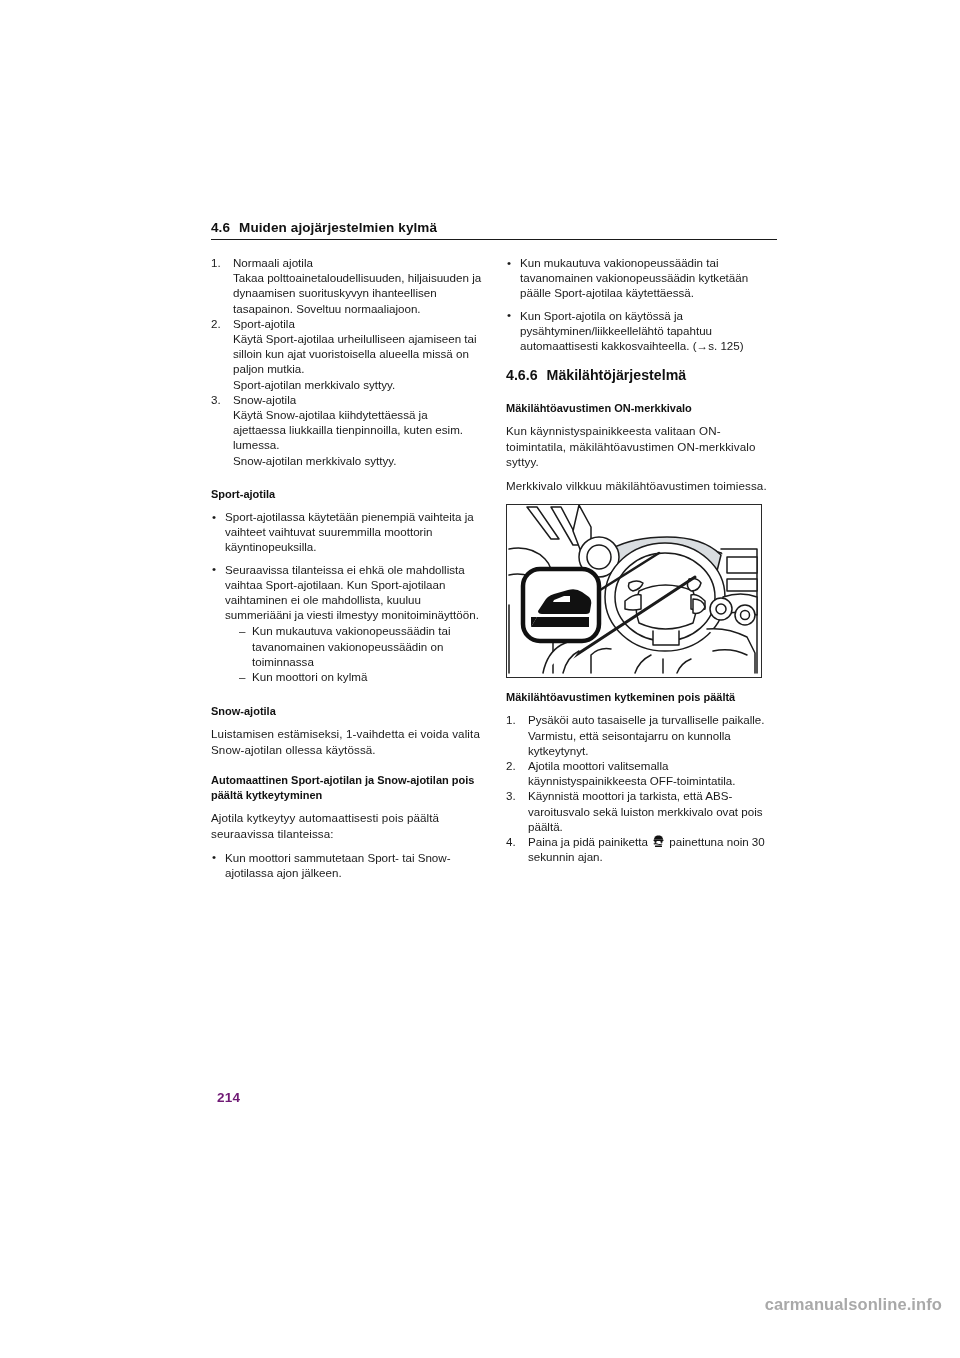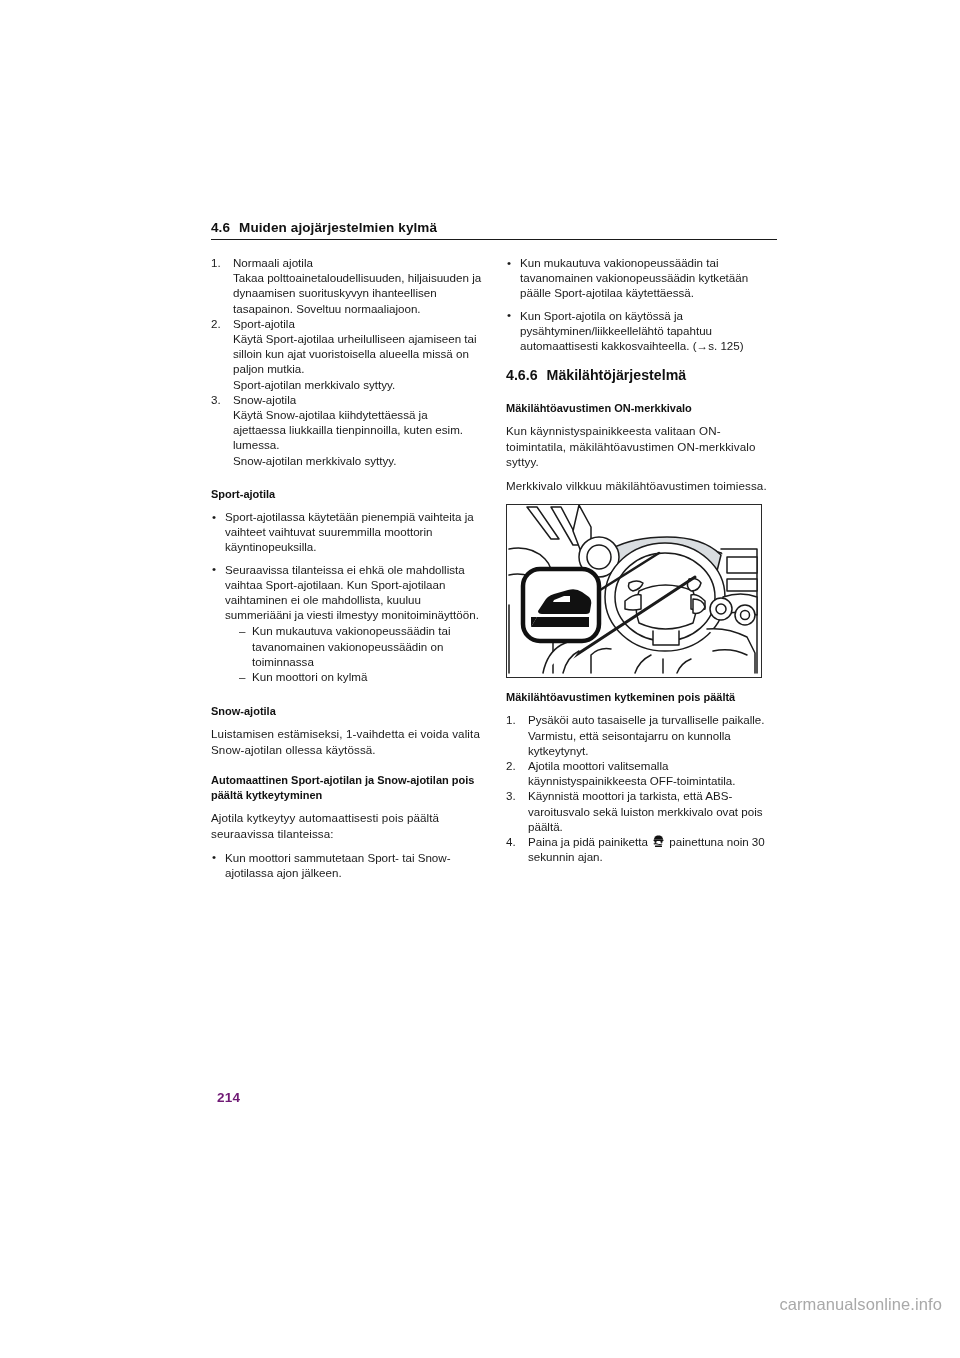--- a/index.html
+++ b/index.html
@@ -191,20 +191,21 @@
 
   
   .watermark {
     position: absolute;
     right: 18px;
     bottom: 12px;
     font-size: 16.5px;
     color: #a9a9a9;
     font-family: "Liberation Sans", sans-serif;
     letter-spacing: 0.1px;
+    font-weight: bold;
   }
 </style>
 </head>
 <body>
 
 <div class="page">
 
   <div class="runhead">
     <div class="runhead-line">
       <span>4.6</span>

